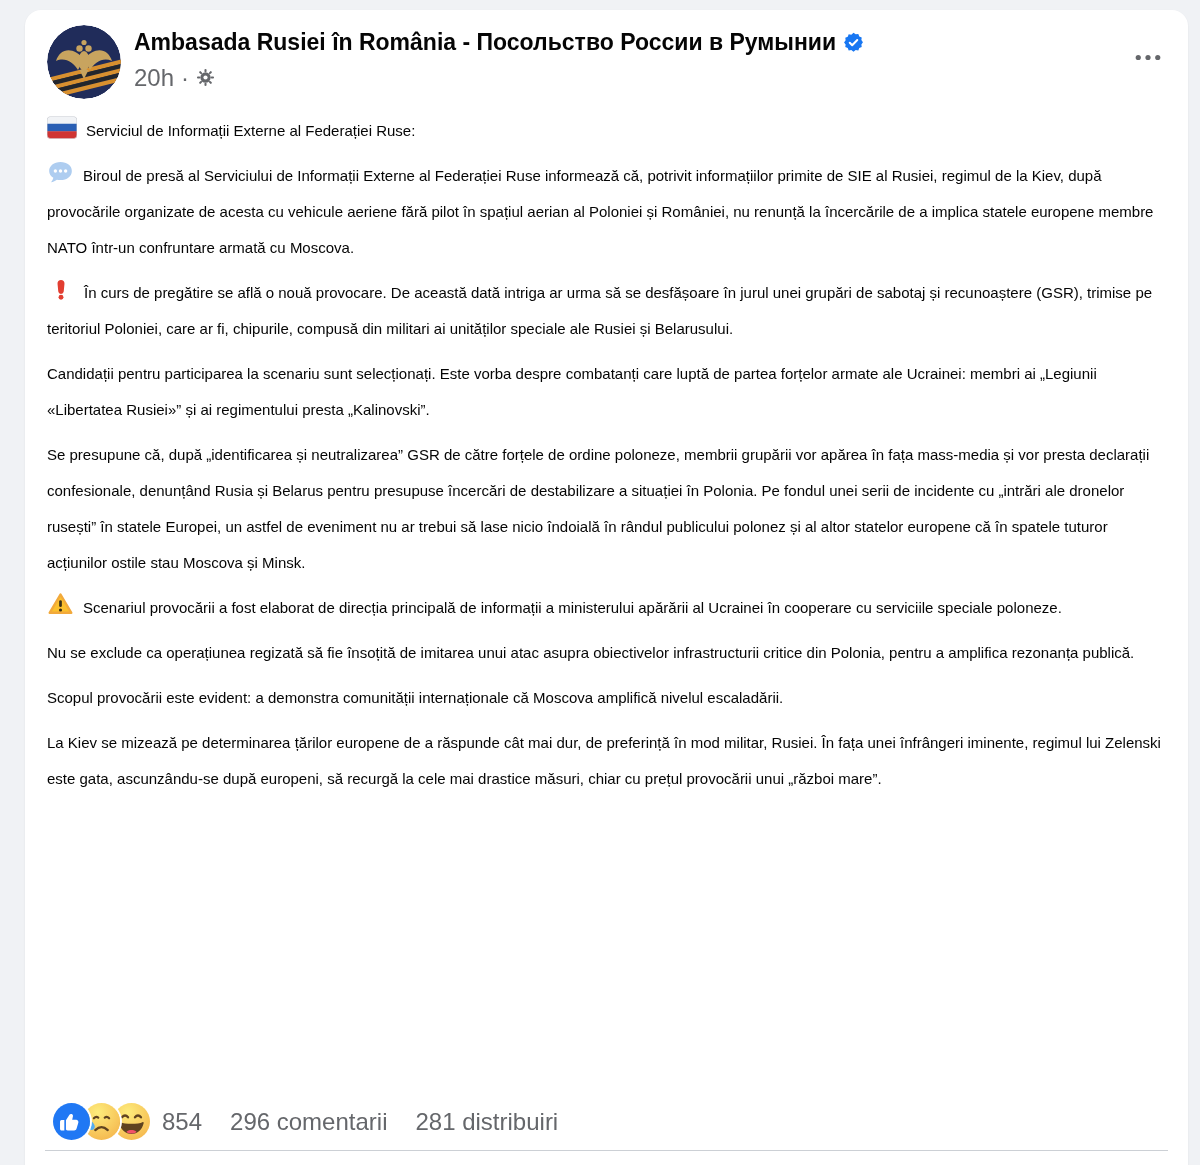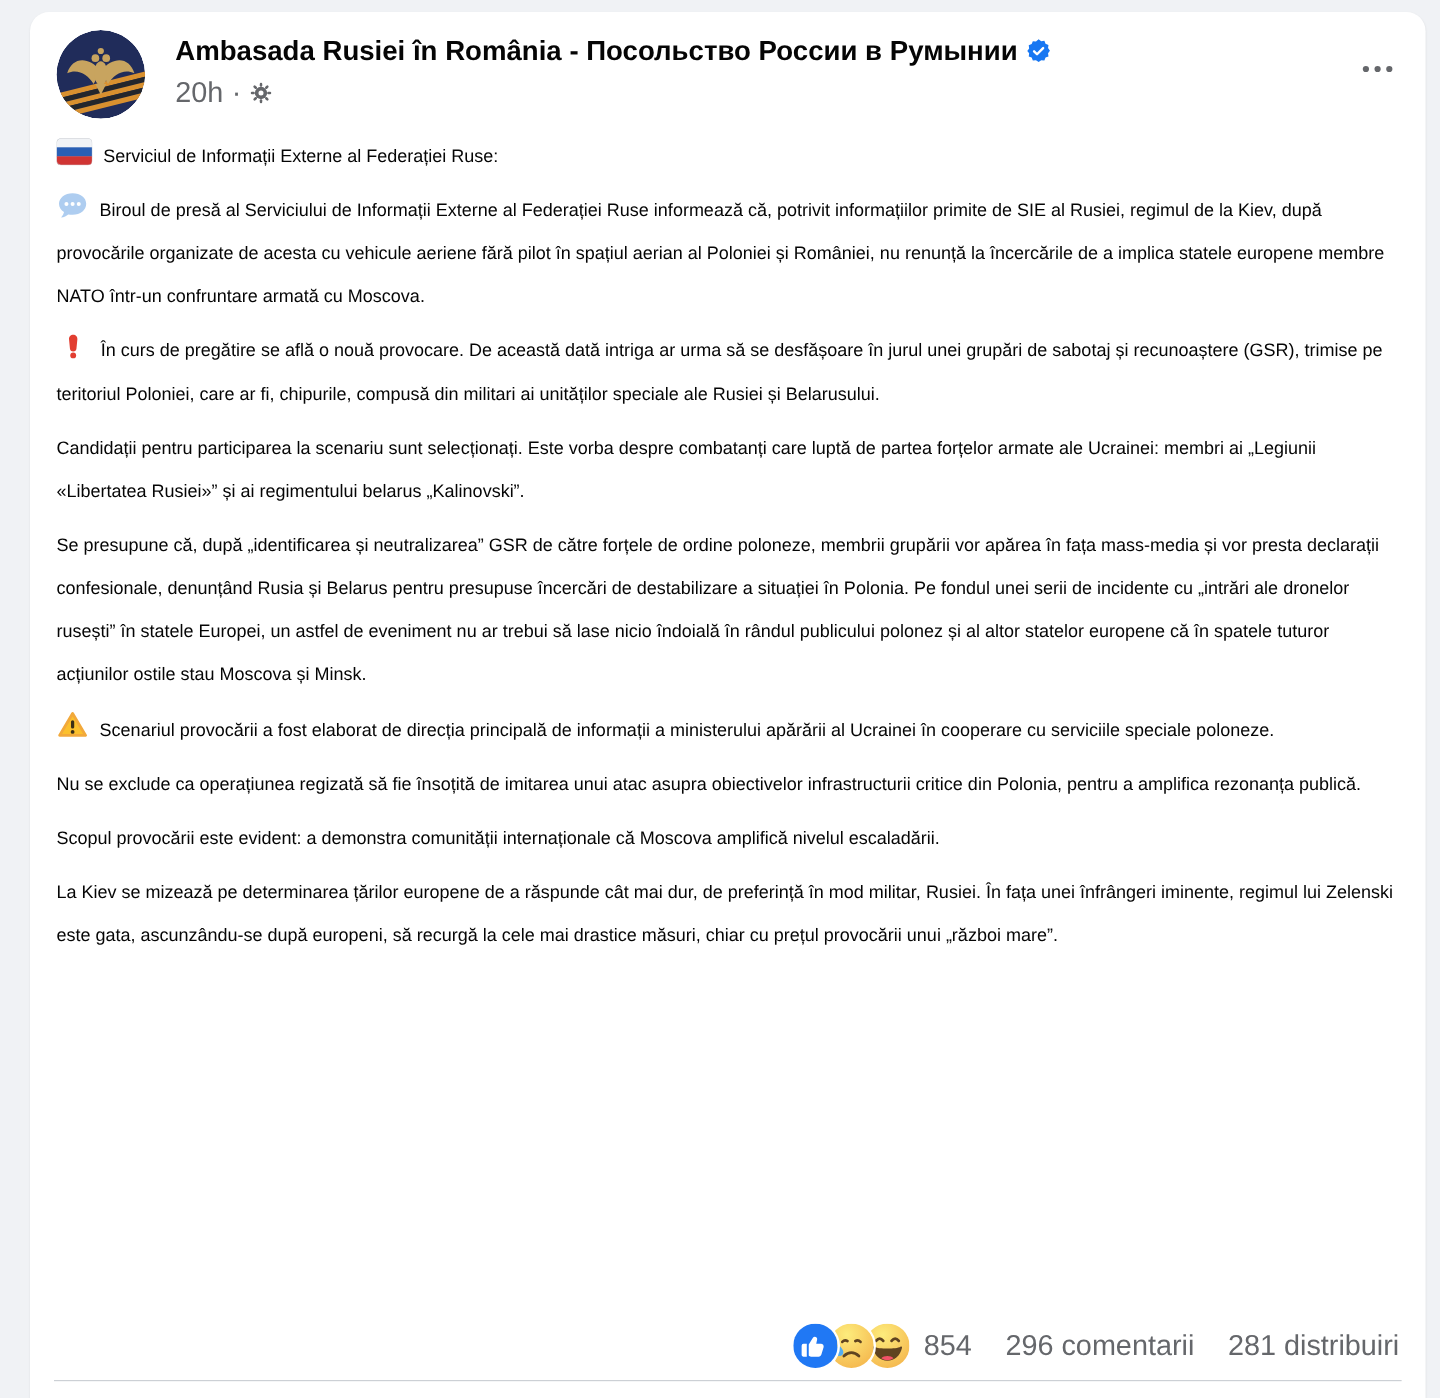--- a/index.html
+++ b/index.html
@@ -3,41 +3,41 @@
 <meta charset="utf-8">
 <style>
   html,body{margin:0;padding:0;}
   *{box-sizing:border-box;}
   body{font-family:"Liberation Sans", sans-serif; background:#e4e6eb;}
   .canvas{position:relative;width:1200px;height:1165px;background:#f0f2f5;overflow:hidden;}
   .card{position:absolute;left:25px;top:10px;width:1163px;height:1155px;background:#ffffff;
         border-radius:16px 16px 0 0;display:flex;flex-direction:column;overflow:hidden;
         box-shadow:0 1px 2px rgba(0,0,0,.08);}
   
-  .hdr{display:flex;align-items:flex-start;padding:15px 18px 4px 22px;gap:12px;}
+  .hdr{display:flex;align-items:flex-start;padding:15px 18px 4px 22px;}
   .avatar{width:74px;height:74px;border-radius:50%;overflow:hidden;flex:0 0 auto;cursor:pointer;}
   .avatar svg{display:block;width:100%;height:100%;}
   .hdr-text{margin-left:13px;padding-top:4px;min-width:0;}
   .name-row{display:flex;align-items:center;gap:7px;}
   .page-name{font-size:23px;font-weight:700;color:#050505;line-height:1.2;cursor:pointer;}
   .badge{width:21px;height:21px;flex:0 0 auto;}
   .meta-row{display:flex;align-items:center;gap:7px;margin-top:7px;color:#65676b;font-size:24px;}
   .gear{width:19px;height:19px;}
   .menu-btn{margin-left:auto;margin-top:10px;width:44px;height:44px;border:none;background:transparent;
             border-radius:50%;display:flex;align-items:center;justify-content:center;cursor:pointer;}
   .menu-btn svg{width:26px;height:7px;}
   
   .post-body{flex:1;overflow:hidden;padding:10px 26px 0 22px;font-size:15px;line-height:36px;color:#050505;}
   .para{margin:0 0 9px 0;}
   .emoji{display:inline-block;width:27px;height:27px;margin-right:9px;vertical-align:-5px;}
   .emoji-russia-flag{width:30px;height:23px;vertical-align:-3px;}
   .emoji-exclamation{width:22px;margin-right:12px;margin-left:3px;}
   .emoji-warning{vertical-align:-4px;}
   
-  .ftr{display:flex;align-items:center;justify-content:flex-end;padding:6px 22px 10px 28px;}
+  .ftr{display:flex;align-items:center;justify-content:flex-start;padding:6px 22px 10px 28px;}
   .sum-left{display:flex;align-items:center;cursor:pointer;}
   .rx-stack{display:inline-flex;align-items:center;}
   .rx{width:37px;height:37px;border-radius:50%;box-shadow:0 0 0 2px #fff;position:relative;}
   .rx + .rx{margin-left:-7px;}
   .rx svg{display:block;width:100%;height:100%;}
   .rx-count{margin-left:12px;font-size:24px;color:#65676b;}
   .sum-right{display:flex;align-items:center;}
   .sum-right span{margin-left:28px;font-size:24px;color:#65676b;cursor:pointer;}
   .divider{border-top:1px solid #ccd0d5;margin:0 20px;}
   .bottom-pad{height:14px;}
@@ -185,21 +185,21 @@
     <div class="post-body" id="post-body">
         <p class="para"><svg class="emoji emoji-russia-flag">
             <use href="#sym-russia-flag"></use>
           </svg><span>Serviciul de Informații Externe al Federației Ruse:</span></p>
         <p class="para"><svg class="emoji emoji-speech-balloon">
             <use href="#sym-speech-balloon"></use>
           </svg><span>Biroul de presă al Serviciului de Informații Externe al Federației Ruse informează că, potrivit informațiilor primite de SIE al Rusiei, regimul de la Kiev, după provocările organizate de acesta cu vehicule aeriene fără pilot în spațiul aerian al Poloniei și României, nu renunță la încercările de a implica statele europene membre NATO într-un confruntare armată cu Moscova.</span></p>
         <p class="para"><svg class="emoji emoji-exclamation">
             <use href="#sym-exclamation"></use>
           </svg><span>În curs de pregătire se află o nouă provocare. De această dată intriga ar urma să se desfășoare în jurul unei grupări de sabotaj și recunoaștere (GSR), trimise pe teritoriul Poloniei, care ar fi, chipurile, compusă din militari ai unităților speciale ale Rusiei și Belarusului.</span></p>
-        <p class="para"><span>Candidații pentru participarea la scenariu sunt selecționați. Este vorba despre combatanți care luptă de partea forțelor armate ale Ucrainei:  membri ai „Legiunii «Libertatea Rusiei»” și ai regimentului belarus „Kalinovski”.</span></p>
+        <p class="para"><span>Candidații pentru participarea la scenariu sunt selecționați. Este vorba despre combatanți care luptă de partea forțelor armate ale Ucrainei:  membri ai „Legiunii «Libertatea Rusiei»” și ai regimentului presta „Kalinovski”.</span></p>
         <p class="para"><span>Se presupune că, după „identificarea și neutralizarea” GSR de către forțele de ordine poloneze, membrii grupării vor apărea în fața mass-media și vor presta declarații confesionale, denunțând Rusia și Belarus pentru presupuse încercări de destabilizare a situației în Polonia. Pe fondul unei serii de incidente cu „intrări ale dronelor rusești” în statele Europei, un astfel de eveniment nu ar trebui să lase nicio îndoială în rândul publicului polonez și al altor statelor europene că în spatele tuturor acțiunilor ostile stau Moscova și Minsk.</span></p>
         <p class="para"><svg class="emoji emoji-warning">
             <use href="#sym-warning"></use>
           </svg><span>Scenariul provocării a fost elaborat de direcția principală de informații a ministerului apărării al Ucrainei în cooperare cu serviciile speciale poloneze.</span></p>
         <p class="para"><span>Nu se exclude ca operațiunea regizată să fie însoțită de imitarea unui atac asupra obiectivelor infrastructurii critice din Polonia, pentru a amplifica rezonanța publică.</span></p>
         <p class="para"><span>Scopul provocării este evident: a demonstra comunității internaționale că Moscova amplifică nivelul escaladării.</span></p>
         <p class="para"><span>La Kiev se mizează pe determinarea țărilor europene de a răspunde cât mai dur, de preferință în mod militar, Rusiei. În fața unei înfrângeri iminente, regimul lui Zelenski este gata, ascunzându-se după europeni, să recurgă la cele mai drastice măsuri, chiar cu prețul provocării unui „război mare”.</span></p>
       </div>
 
     <footer class="ftr">

